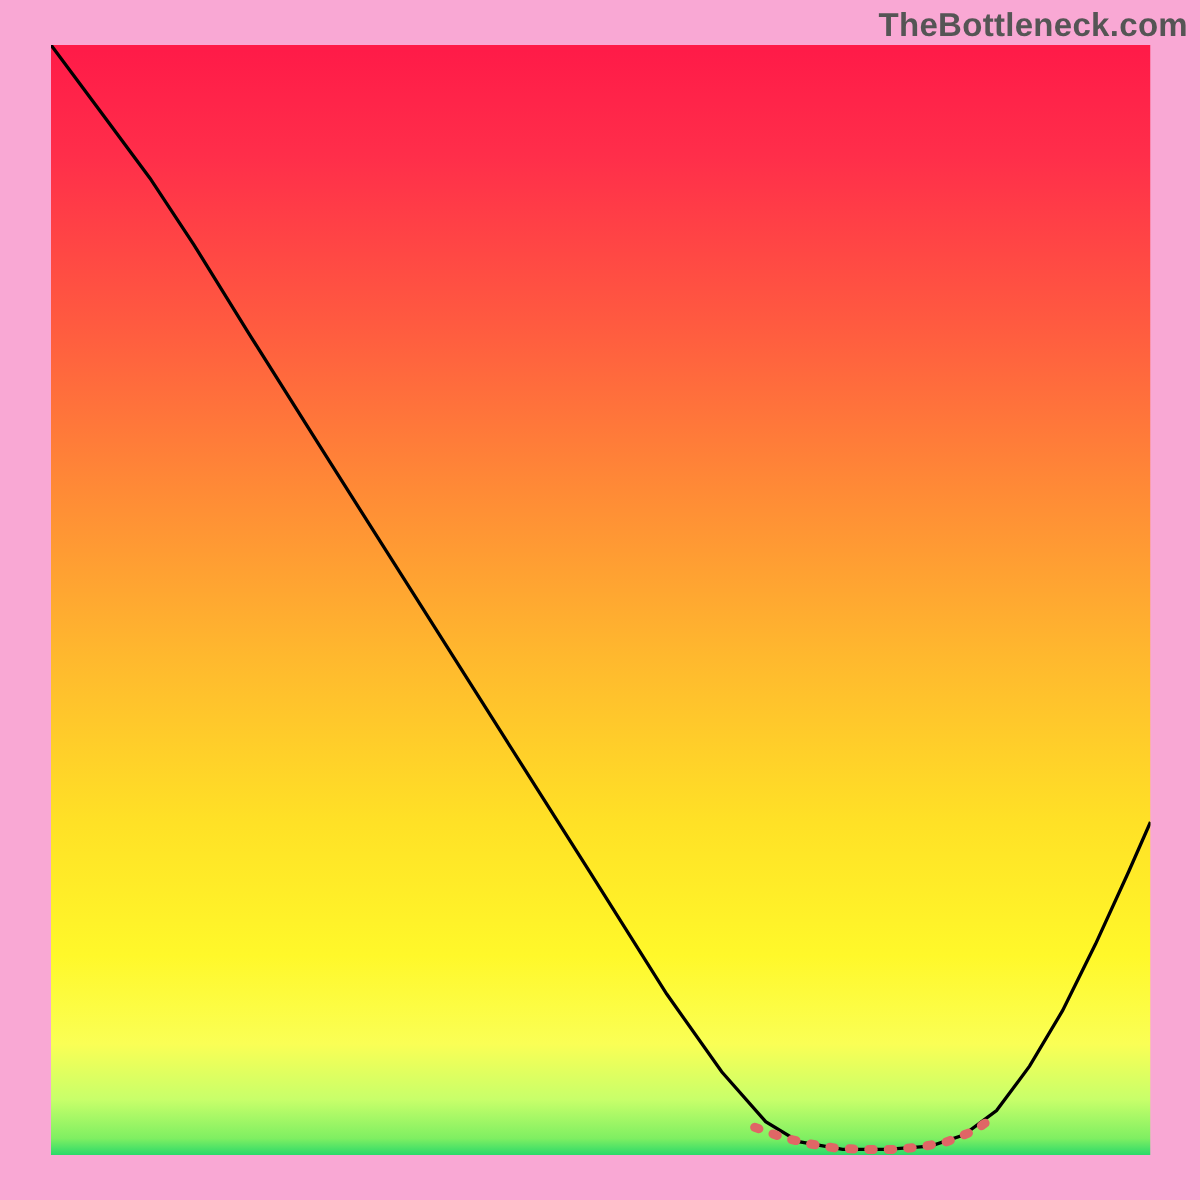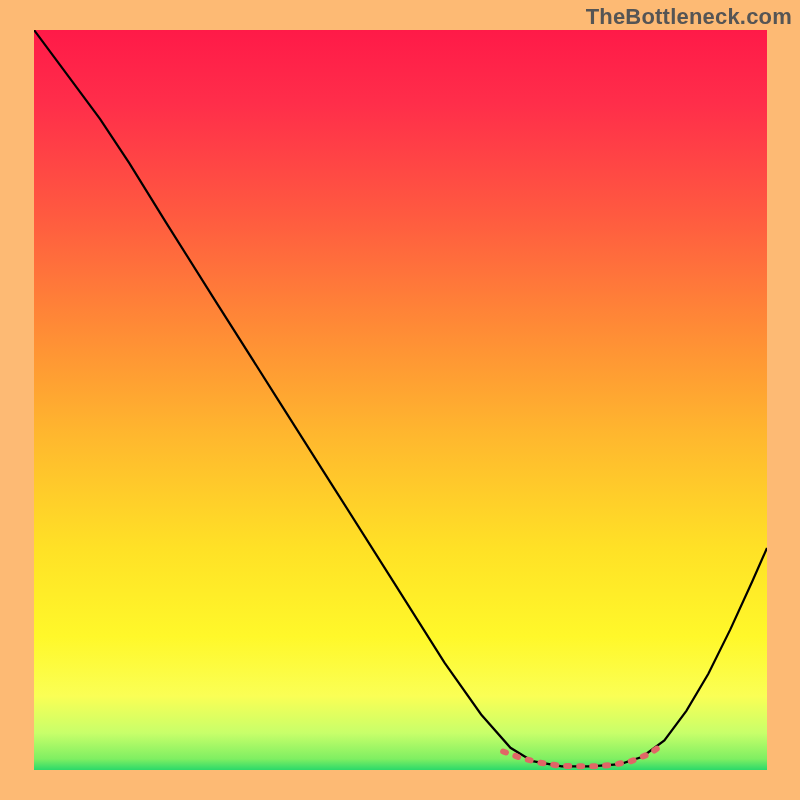--- a/index.html
+++ b/index.html
@@ -7,21 +7,21 @@
     padding: 0;
     width: 800px;
     height: 800px;
     background: #000;
     font-family: Arial, Helvetica, sans-serif;
   }
   .container {
     position: relative;
     width: 800px;
     height: 800px;
-    background: #fdba74;
+    background: #f9a8d4;
   }
   .watermark {
     position: absolute;
     top: 4px;
     right: 8px;
     color: #555;
     font-size: 22px;
     font-weight: bold;
     z-index: 10;
     letter-spacing: 0.2px;

